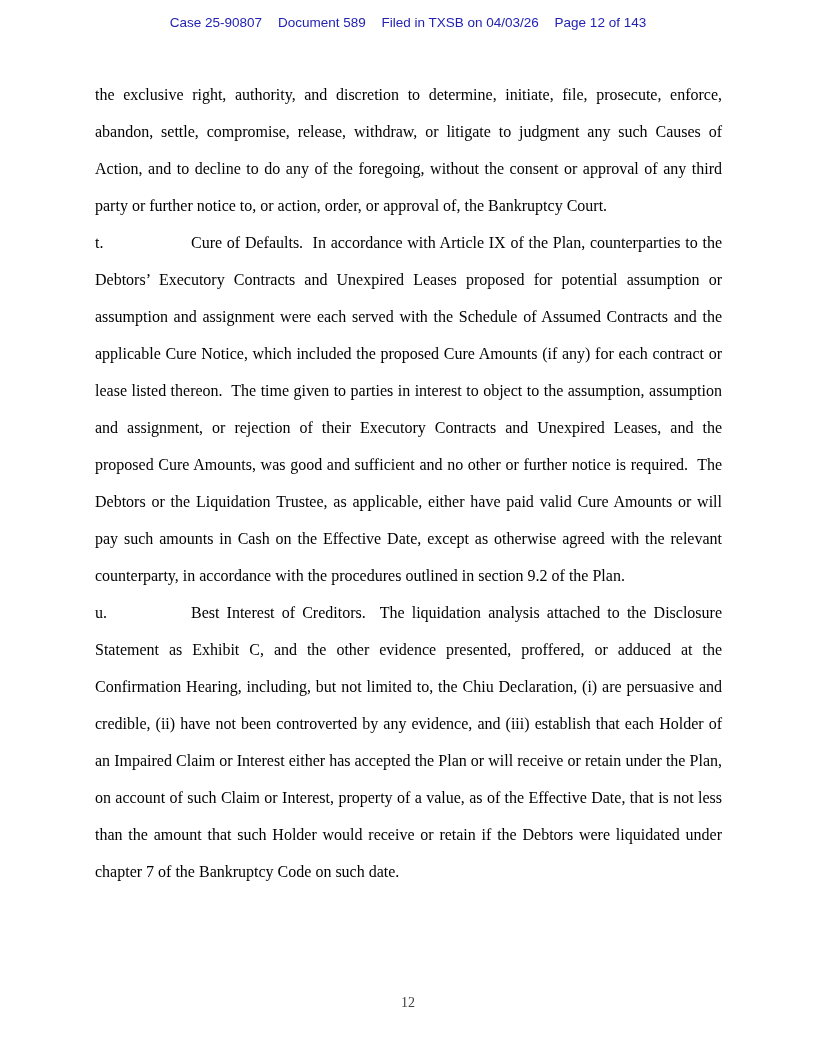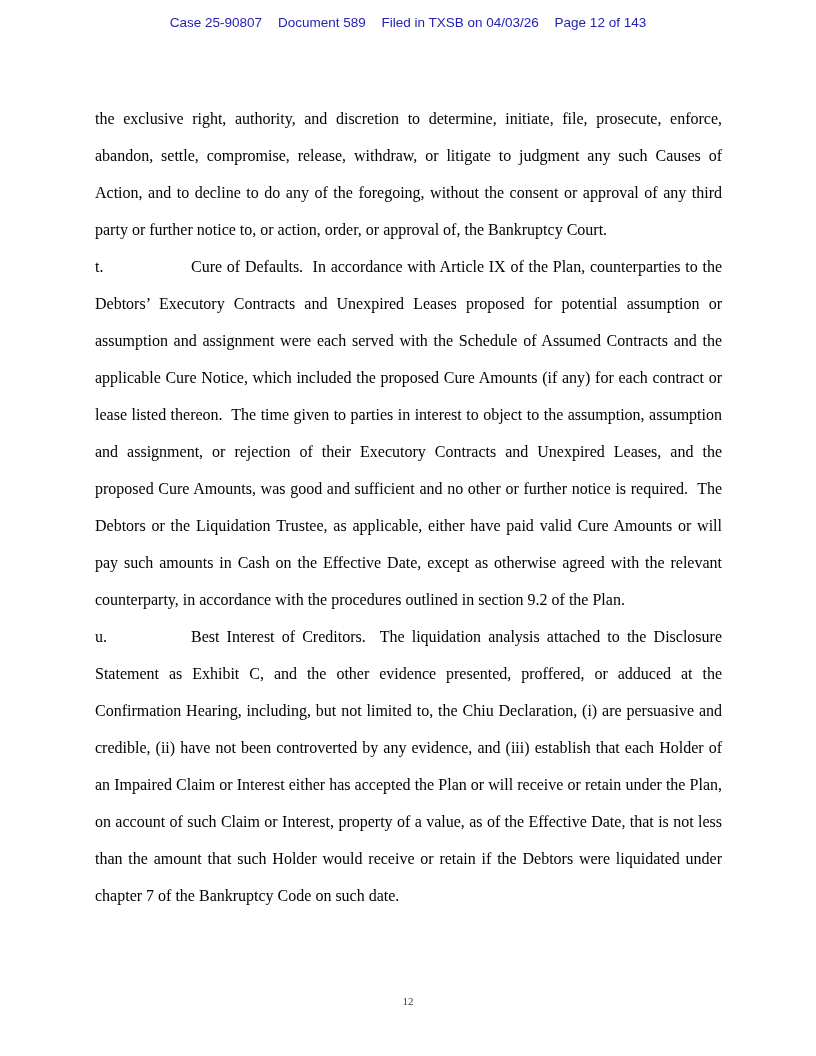--- a/index.html
+++ b/index.html
@@ -25,21 +25,21 @@
     font-family: "Liberation Sans", sans-serif;
     font-size: 13.5px;
     color: #2222b4;
     white-space: nowrap;
   }
   .stamp span {
     margin: 0 6px;
   }
   .doc-body {
     position: absolute;
-    top: 100px;
+    top: 76px;
     left: 95px;
     width: 627px;
     font-size: 16px;
     line-height: 37px;
     text-align: justify;
   }
   .doc-body p {
     margin: 0;
     padding: 0;
   }
@@ -48,21 +48,21 @@
     width: 96px;
   }
   .u {
   }
   .page-number {
     position: absolute;
     top: 995px;
     left: 0;
     right: 0;
     text-align: center;
-    font-size: 11px;
+    font-size: 14px;
     color: #404040;
   }
 </style>
 </head>
 <body>
 
 <div class="page">
 
   <div class="stamp">
     <span>Case 25-90807</span>

